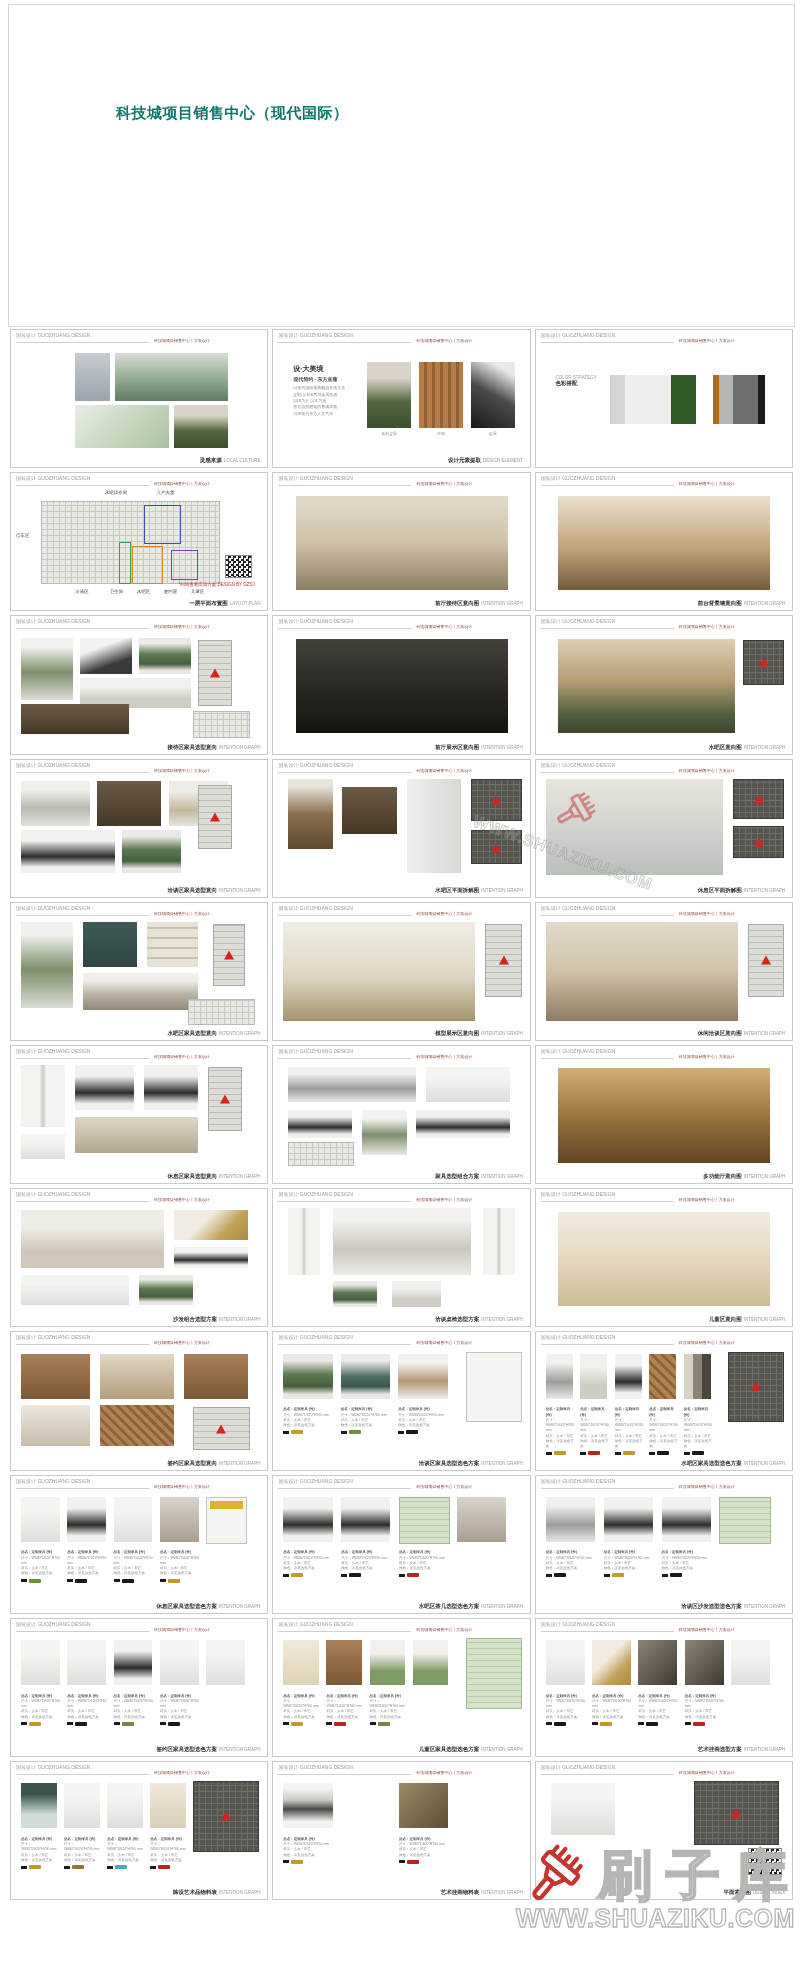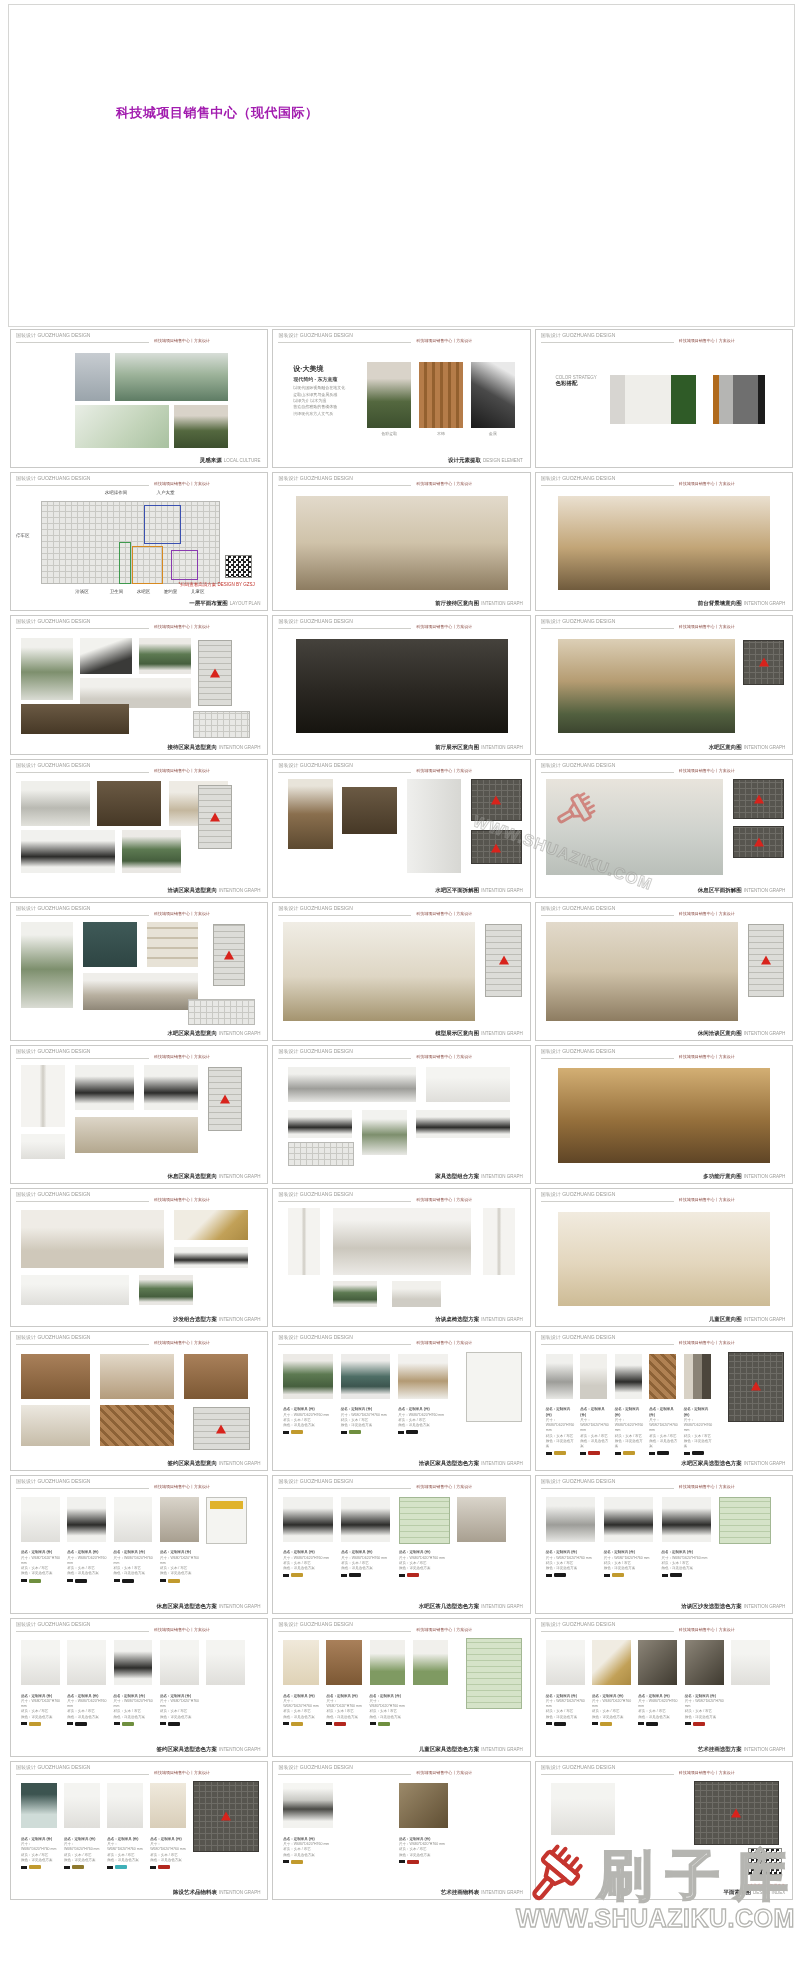--- a/index.html
+++ b/index.html
@@ -5,21 +5,21 @@
   html,body{margin:0;padding:0;background:#ffffff;}
   body{font-family:"Liberation Sans","DejaVu Sans",sans-serif;}
   .page{position:relative;width:800px;height:1961px;background:#fff;overflow:hidden;}
 
   
   .deco-poly{position:absolute;left:83px;top:4px;width:44px;height:48px;background:#e9e9e6;
     clip-path:polygon(0 0,100% 14%,80% 100%,6% 84%);}
 
   
   .cover{position:absolute;left:8px;top:4px;width:787px;height:323px;background:#fff;border:1px solid #d6d6d4;box-sizing:border-box;}
-  .cover h1{position:absolute;left:107px;top:99px;margin:0;font-size:13px;letter-spacing:.5px;color:#a21caf;font-weight:bold;}
+  .cover h1{position:absolute;left:107px;top:99px;margin:0;font-size:15px;letter-spacing:.5px;color:#0f766e;font-weight:bold;}
 
   
   .slide{position:absolute;background:#fff;border:1px solid #c9c9c7;box-sizing:border-box;}
   .sl-head{position:absolute;top:3px;left:5px;right:5px;height:13px;}
   .h-left{font-size:5px;color:#9a9a96;line-height:1.15;white-space:nowrap;overflow:hidden;}
   .h-rule{position:absolute;left:0;top:9px;width:54%;border-top:1px solid #cfcfcb;}
   .h-right{position:absolute;left:56%;top:5px;font-size:4px;color:#8a4a42;white-space:nowrap;overflow:hidden;}
   .sl-body{position:absolute;left:5px;right:5px;top:17px;bottom:13px;}
   .sl-cap{position:absolute;right:7px;bottom:3px;font-size:5.5px;font-weight:bold;color:#2b2b2b;white-space:nowrap;}
   .cap-en{font-weight:normal;color:#9a9a96;font-size:4.5px;margin-left:2px;}

